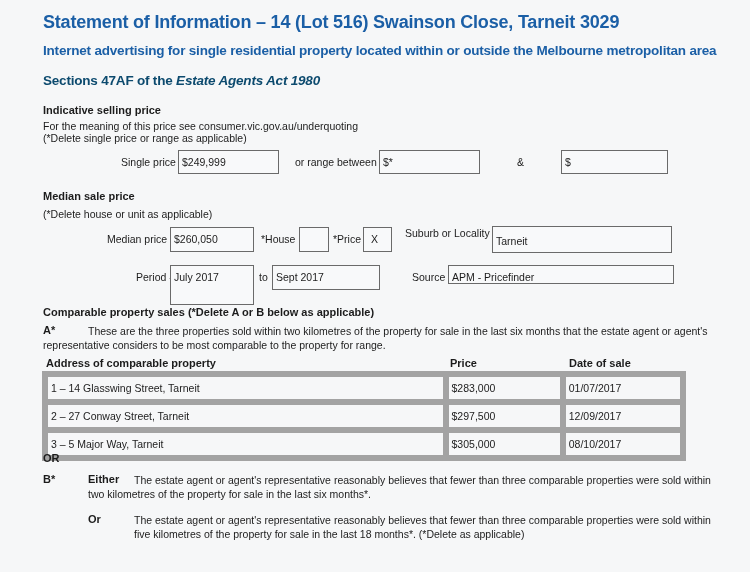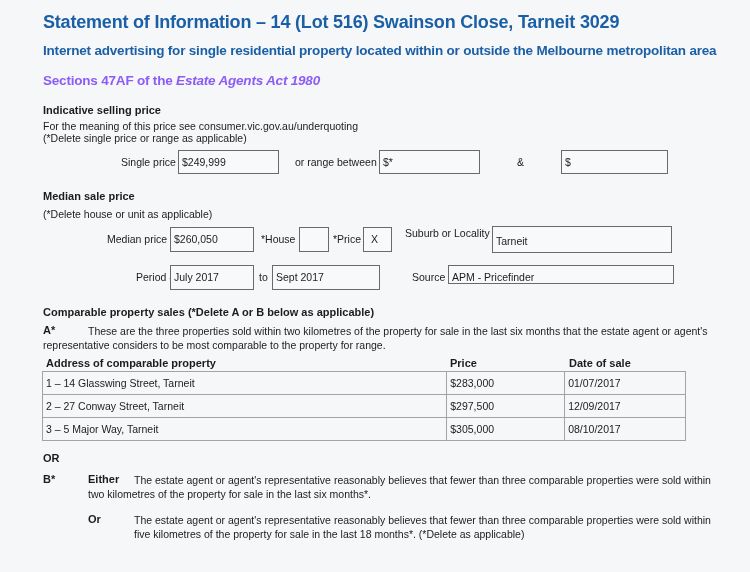--- a/index.html
+++ b/index.html
@@ -6,34 +6,34 @@
   body {
     width:750px; height:572px; overflow:hidden;
     background:#f6f7f8;
     font-family:"Liberation Sans", sans-serif;
     color:#1c1c1c;
     position:relative;
   }
   .abs { position:absolute; white-space:nowrap; }
   .title1 { left:43px; top:12px; font-size:18px; font-weight:bold; color:#1b5fa6; letter-spacing:-0.2px; }
   .title2 { left:43px; top:43px; font-size:13.5px; font-weight:bold; color:#1b5fa6; letter-spacing:-0.2px; }
-  .title3 { left:43px; top:73px; font-size:13.5px; font-weight:bold; color:#8b5cf6; letter-spacing:-0.2px; }
+  .title3 { left:43px; top:73px; font-size:13.5px; font-weight:bold; color:#0c4a6e; letter-spacing:-0.2px; }
   .title3 i { font-style:italic; }
   .h { font-size:11px; font-weight:bold; }
   .t { font-size:10.5px; }
   .box {
     position:absolute; border:1px solid #6a6a6a; background:#f8f9fa;
     font-size:10.5px; box-sizing:border-box; padding:5px 0 0 3px;
   }
   .lbl { font-size:10.5px; }
   table.comp {
     position:absolute; left:42px; top:371px; width:644px;
     border-collapse:collapse; font-size:10.5px;
   }
-  table.comp td { border:1px solid #a3a3a3; height:22px; padding:0 3px; vertical-align:middle; }
+  table.comp td { border:6px solid #a3a3a3; height:22px; padding:0 3px; vertical-align:middle; }
   .colhead { font-size:11px; font-weight:bold; }
 </style>
 </head>
 <body>
 
 <div class="abs title1">Statement of Information – 14 (Lot 516) Swainson Close, Tarneit 3029</div>
 <div class="abs title2">Internet advertising for single residential property located within or outside the Melbourne metropolitan area</div>
 <div class="abs title3"><span>Sections 47AF of the </span><i>Estate Agents Act 1980</i></div>
 
 <div class="abs h" style="left:43px;top:104px;">Indicative selling price</div>
@@ -53,21 +53,21 @@
 <div class="abs lbl" style="left:107px;top:233px;">Median price</div>
 <div class="box" style="left:170px;top:227px;width:84px;height:25px;">$260,050</div>
 <div class="abs lbl" style="left:261px;top:233px;">*House</div>
 <div class="box" style="left:299px;top:227px;width:30px;height:25px;"></div>
 <div class="abs lbl" style="left:333px;top:233px;">*Price</div>
 <div class="box" style="left:363px;top:227px;width:29px;height:25px;padding-left:7px;">X</div>
 <div class="abs lbl" style="left:405px;top:227px;">Suburb or Locality</div>
 <div class="box" style="left:492px;top:226px;width:180px;height:27px;padding-top:8px;">Tarneit</div>
 
 <div class="abs lbl" style="left:104px;top:271px;padding-left:32px;">Period - From</div>
-<div class="box" style="left:170px;top:265px;width:84px;height:25px;">July 2017</div>
+<div class="box" style="left:170px;top:265px;width:84px;height:40px;">July 2017</div>
 <div class="abs lbl" style="left:259px;top:271px;">to</div>
 <div class="box" style="left:272px;top:265px;width:108px;height:25px;">Sept 2017</div>
 <div class="abs lbl" style="left:412px;top:271px;">Source</div>
 <div class="box" style="left:448px;top:265px;width:226px;height:19px;">APM - Pricefinder</div>
 
 <div class="abs h" style="left:43px;top:306px;">Comparable property sales (*Delete A or B below as applicable)</div>
 <div class="abs h" style="left:43px;top:324px;">A*</div>
 <div class="abs t" style="left:88px;top:325px;">These are the three properties sold within two kilometres of the property for sale in the last six months that the estate agent or agent's</div>
 <div class="abs t" style="left:43px;top:339px;">representative considers to be most comparable to the property for range.</div>
 

